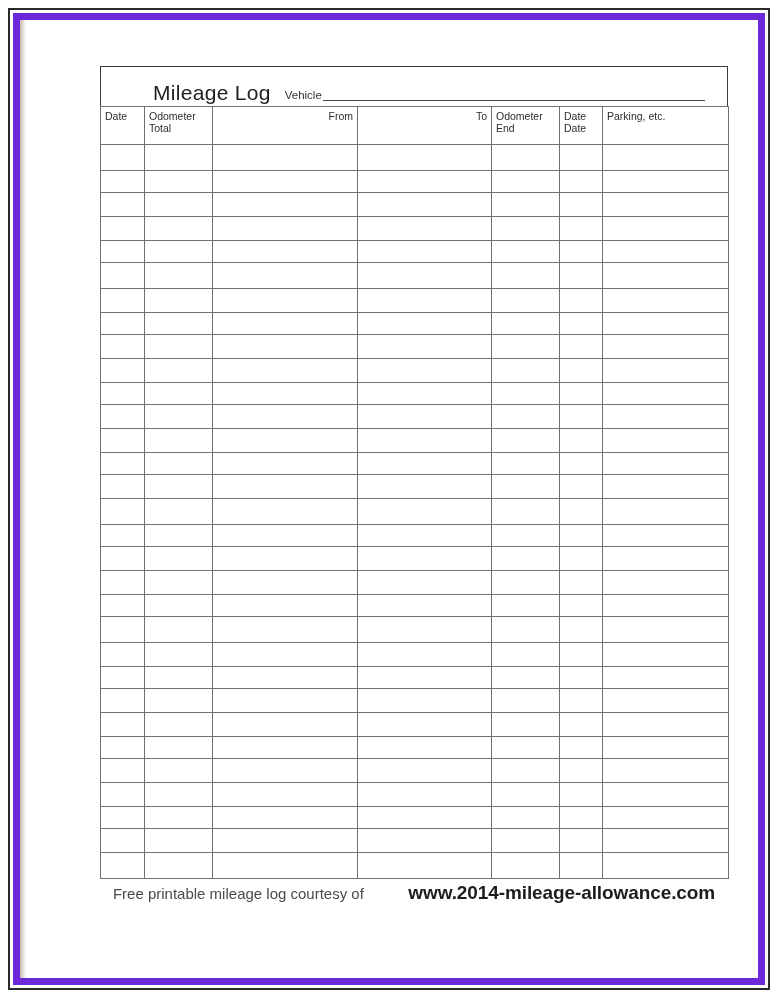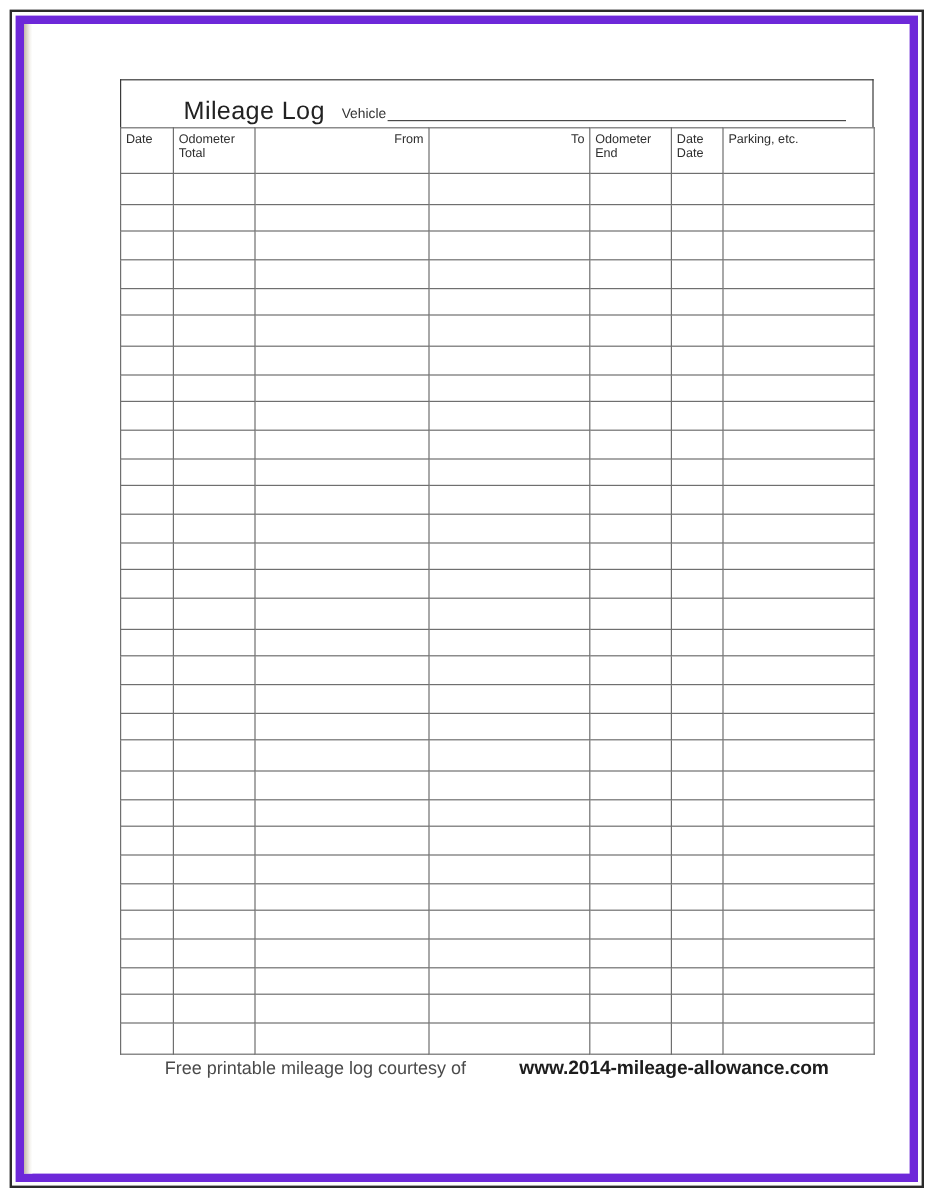--- a/index.html
+++ b/index.html
@@ -126,21 +126,21 @@
     top: 862px;
     width: 628px;
     text-align: center;
     white-space: nowrap;
   }
   .footer .fnote {
     font-size: 15px;
     color: #4a4a4a;
   }
   .footer .furl {
-    font-size: 16px;
+    font-size: 19px;
     font-weight: bold;
     color: #1d1d1d;
     letter-spacing: -.1px;
     margin-left: 40px;
   }
 </style>
 </head>
 <body>
 
 <div class="page-frame">

